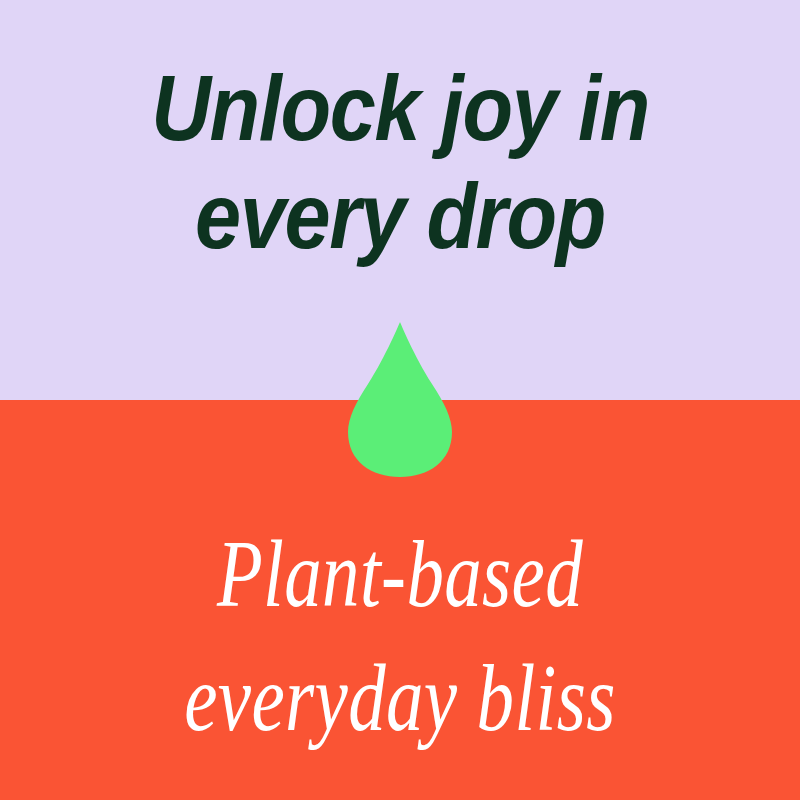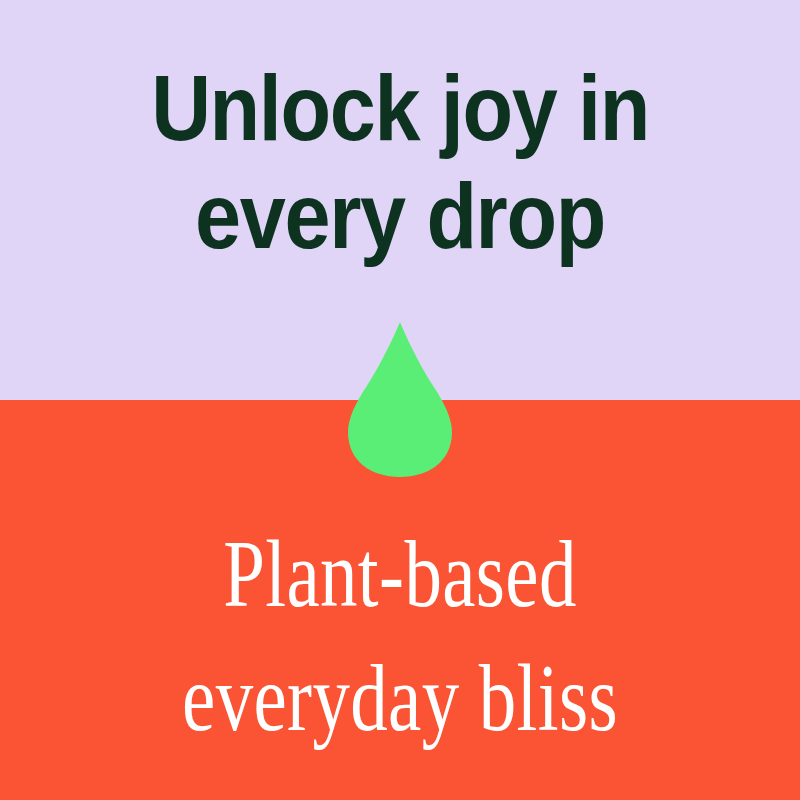--- a/index.html
+++ b/index.html
@@ -9,20 +9,21 @@
     background: #ffffff;
   }
   * { box-sizing: border-box; }
 
   .canvas {
     position: relative;
     width: 800px;
     height: 800px;
     overflow: hidden;
     font-family: "Liberation Sans", sans-serif;
+    font-style: italic;
     -webkit-font-smoothing: antialiased;
   }
 
   
   .panel-top {
     position: absolute;
     left: 0;
     top: 0;
     width: 800px;
     height: 400px;

